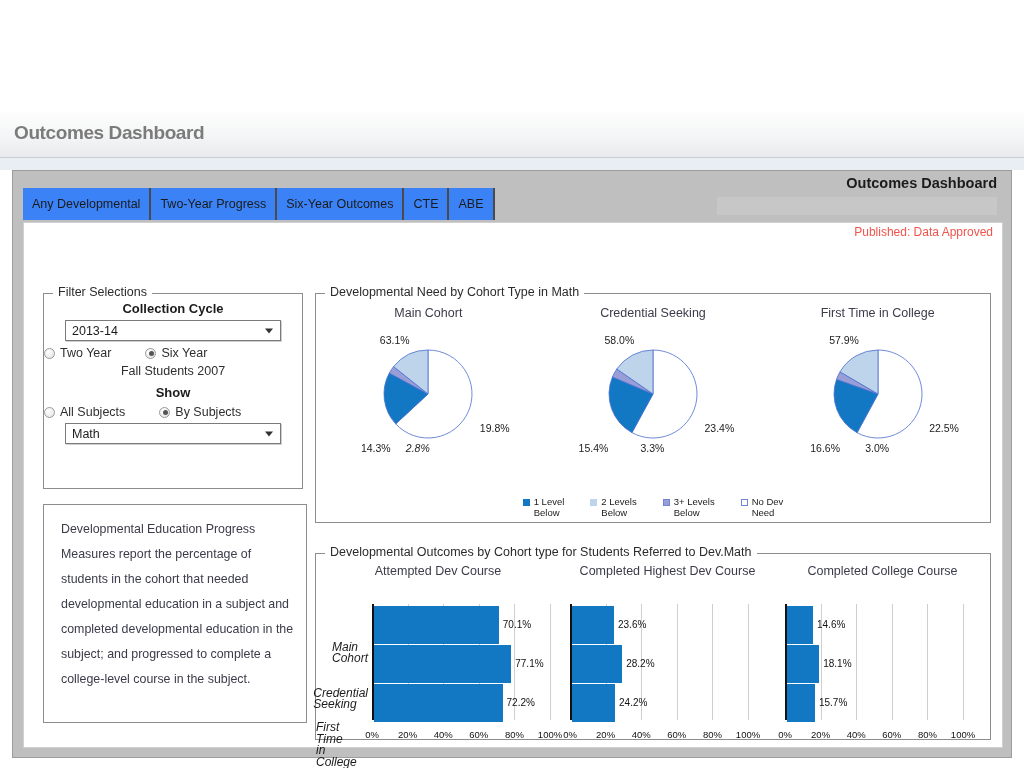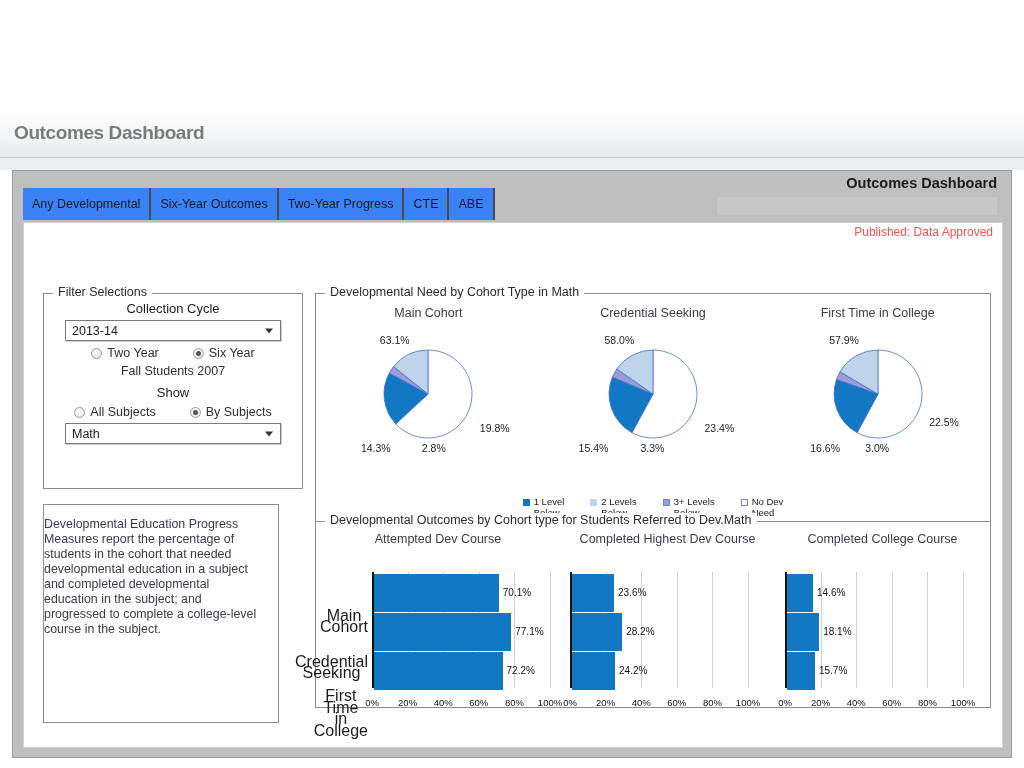--- a/index.html
+++ b/index.html
@@ -97,42 +97,42 @@
   }
   .group-legend {
     position: absolute; top: -9px; left: 9px;
     background: #ffffff; padding: 0 5px;
     font-size: 12.5px; color: #2b2b2b; white-space: nowrap;
   }
 
   
   #filter-panel { left: 19px; top: 70px; width: 260px; height: 196px; }
   .f-label {
-    text-align: center; font-size: 13px; font-weight: normal;
+    text-align: center; font-size: 13px; font-weight: bold;
     color: #1b1b1b; margin-top: 7px;
   }
   .f-select {
     margin: 4px auto 0; width: 216px; height: 21px;
     border: 1px solid #7a7a7a; background: #fff;
     display: flex; align-items: center;
     box-shadow: 1px 1px 0 #cfcfcf;
     font-size: 12.5px; color: #1b1b1b;
     position: relative; cursor: pointer;
   }
   .f-select .val { padding-left: 6px; }
   .f-select .caret {
     position: absolute; right: 7px; top: 50%;
     transform: translateY(-50%);
     width: 0; height: 0;
     border-left: 4.5px solid transparent;
     border-right: 4.5px solid transparent;
     border-top: 5.5px solid #333;
   }
   .radio-row {
-    display: flex; justify-content: center; gap: 34px;
+    display: flex; gap: 34px;
     margin-top: 5px;
   }
   .radio {
     display: flex; align-items: center; gap: 5px;
     font-size: 12.5px; color: #2f2f2f; cursor: pointer;
   }
   .dot {
     width: 11px; height: 11px; border-radius: 50%;
     border: 1px solid #9a9a9a;
     background: radial-gradient(circle at 35% 32%, #fff 0%, #eaeaea 70%, #dcdcdc 100%);
@@ -143,55 +143,55 @@
     left: 2.5px; top: 2.5px; width: 5px; height: 5px;
     border-radius: 50%; background: #555;
   }
   .sub-note {
     text-align: center; font-size: 12.5px; color: #2f2f2f; margin-top: 4px;
   }
 
   
   #desc-box {
     position: absolute; left: 19px; top: 281px;
-    width: 236px; height: 219px;
+    width: 264px; height: 219px;
     border: 1px solid #8d8d8d; background: #fff;
-    padding: 12px 12px 0 0;
-    font-size: 12.4px; line-height: 15px; color: #3b3b4a;
+    padding: 12px 12px 0 17px;
+    font-size: 12.4px; line-height: 25px; color: #3b3b4a;
   }
 
   
   #pie-section { left: 291px; top: 70px; width: 676px; height: 230px; }
   .pie-row { display: flex; justify-content: space-around; padding-top: 12px; }
   .pie-cell { width: 215px; text-align: center; position: relative; }
   .pie-title { font-size: 12.5px; color: #3b3b4a; }
   .pie-wrap { position: relative; width: 215px; height: 150px; margin-top: 4px; }
   .pie-svg { position: absolute; left: 50%; transform: translateX(-50%); top: 18px; }
   .pie-lbl { position: absolute; font-size: 10.5px; color: #1b1b1b; white-space: nowrap; }
 
   .legend {
     position: absolute; left: 0; right: 0; bottom: 4px;
     display: flex; justify-content: center; gap: 26px;
   }
   .leg-item { display: flex; align-items: flex-start; gap: 4px; }
   .leg-sw { width: 7px; height: 7px; margin-top: 3px; flex: none; }
   .leg-tx { font-size: 9.5px; line-height: 11px; color: #1b1b1b; text-align: left; }
 
   
-  #bar-section { left: 291px; top: 298px; width: 676px; height: 187px; }
+  #bar-section { left: 291px; top: 330px; width: 676px; height: 187px; }
   .bar-row { display: flex; padding-top: 10px; }
   .bar-cell { position: relative; }
   .bar-title { font-size: 12.5px; color: #3b3b4a; text-align: center; }
   .cats {
     position: absolute; left: 0; top: 26px; width: 52px;
   }
   .cat {
     height: 46px; display: flex; flex-direction: column;
     justify-content: center; align-items: flex-end;
-    font-size: 16px; line-height: 11.5px; color: #1b1b1b; text-align: center;
+    font-size: 12px; line-height: 11.5px; color: #1b1b1b; text-align: left; font-style: italic;
   }
   .plot { position: relative; margin-top: 26px; height: 138px; }
   .axisline {
     position: absolute; left: 0; top: 0; bottom: 22px; width: 2px; background: #111;
   }
   .grid {
     position: absolute; top: 0; bottom: 22px; width: 1px; background: #cfcfcf;
   }
   .bar {
     position: absolute; height: 38px; background: #1378C4;
@@ -215,24 +215,24 @@
   </div>
   <div class="app-subband"></div>
 
   <div class="dash">
 
     <div class="tabstrip" id="tabstrip">
         <div class="tab">
           <span>Any Developmental</span>
         </div>
         <div class="tab">
+          <span>Two-Year Progress</span>
+        </div>
+        <div class="tab">
           <span>Six-Year Outcomes</span>
-        </div>
-        <div class="tab">
-          <span>Two-Year Progress</span>
         </div>
         <div class="tab">
           <span>CTE</span>
         </div>
         <div class="tab">
           <span>ABE</span>
         </div>
       </div>
 
     <div class="hdr-title">Outcomes Dashboard</div>
@@ -289,21 +289,21 @@
               <div class="pie-title">Main Cohort</div>
               <div class="pie-wrap">
                 <svg class="pie-svg" width="104" height="104" viewBox="0 0 104 104">
                   <path d="M 52 52 L 52.00 8.00 A 44 44 0 1 1 19.74 81.92 Z" fill="#FFFFFF" stroke="#4B6FD0" stroke-width="0.8"></path>
                   <path d="M 52 52 L 19.74 81.92 A 44 44 0 0 1 13.31 31.05 Z" fill="#1378C4" stroke="#4B6FD0" stroke-width="0.8"></path>
                   <path d="M 52 52 L 13.31 31.05 A 44 44 0 0 1 17.57 24.60 Z" fill="#9A9ED6" stroke="#4B6FD0" stroke-width="0.8"></path>
                   <path d="M 52 52 L 17.57 24.60 A 44 44 0 0 1 52.00 8.00 Z" fill="#BED4EA" stroke="#4B6FD0" stroke-width="0.8"></path>
                 </svg>
                 <div class="pie-lbl" style="left: 59px; top: 10px;">63.1%</div>
                 <div class="pie-lbl" style="left: 159px; top: 98px;">19.8%</div>
-                <div class="pie-lbl" style="left: 113px; top: 118px; transform: translateX(-50%);">2.8%</div>
+                <div class="pie-lbl" style="left: 97px; top: 118px; transform: translateX(-50%); font-style: italic;">2.8%</div>
                 <div class="pie-lbl" style="left: 55px; top: 118px; transform: translateX(-50%);">14.3%</div>
               </div>
             </div>
             <div class="pie-cell">
               <div class="pie-title">Credential Seeking</div>
               <div class="pie-wrap">
                 <svg class="pie-svg" width="104" height="104" viewBox="0 0 104 104">
                   <path d="M 52 52 L 52.00 8.00 A 44 44 0 1 1 30.94 90.63 Z" fill="#FFFFFF" stroke="#4B6FD0" stroke-width="0.8"></path>
                   <path d="M 52 52 L 30.94 90.63 A 44 44 0 0 1 11.42 34.99 Z" fill="#1378C4" stroke="#4B6FD0" stroke-width="0.8"></path>
                   <path d="M 52 52 L 11.42 34.99 A 44 44 0 0 1 15.79 27.01 Z" fill="#9A9ED6" stroke="#4B6FD0" stroke-width="0.8"></path>
@@ -318,21 +318,21 @@
             <div class="pie-cell">
               <div class="pie-title">First Time in College</div>
               <div class="pie-wrap">
                 <svg class="pie-svg" width="104" height="104" viewBox="0 0 104 104">
                   <path d="M 52 52 L 52.00 8.00 A 44 44 0 1 1 31.05 90.69 Z" fill="#FFFFFF" stroke="#4B6FD0" stroke-width="0.8"></path>
                   <path d="M 52 52 L 31.05 90.69 A 44 44 0 0 1 10.51 37.36 Z" fill="#1378C4" stroke="#4B6FD0" stroke-width="0.8"></path>
                   <path d="M 52 52 L 10.51 37.36 A 44 44 0 0 1 13.99 29.84 Z" fill="#9A9ED6" stroke="#4B6FD0" stroke-width="0.8"></path>
                   <path d="M 52 52 L 13.99 29.84 A 44 44 0 0 1 52.00 8.00 Z" fill="#BED4EA" stroke="#4B6FD0" stroke-width="0.8"></path>
                 </svg>
                 <div class="pie-lbl" style="left: 59px; top: 10px;">57.9%</div>
-                <div class="pie-lbl" style="left: 159px; top: 92px;">22.5%</div>
+                <div class="pie-lbl" style="left: 159px; top: 98px;">22.5%</div>
                 <div class="pie-lbl" style="left: 107px; top: 118px; transform: translateX(-50%);">3.0%</div>
                 <div class="pie-lbl" style="left: 55px; top: 118px; transform: translateX(-50%);">16.6%</div>
               </div>
             </div>
           </div>
         <div class="legend" id="pie-legend">
             <div class="leg-item">
               <span class="leg-sw" style="background: rgb(19, 120, 196); border: 0px;"></span>
               <span class="leg-tx">1 Level<br>Below</span>
             </div>

